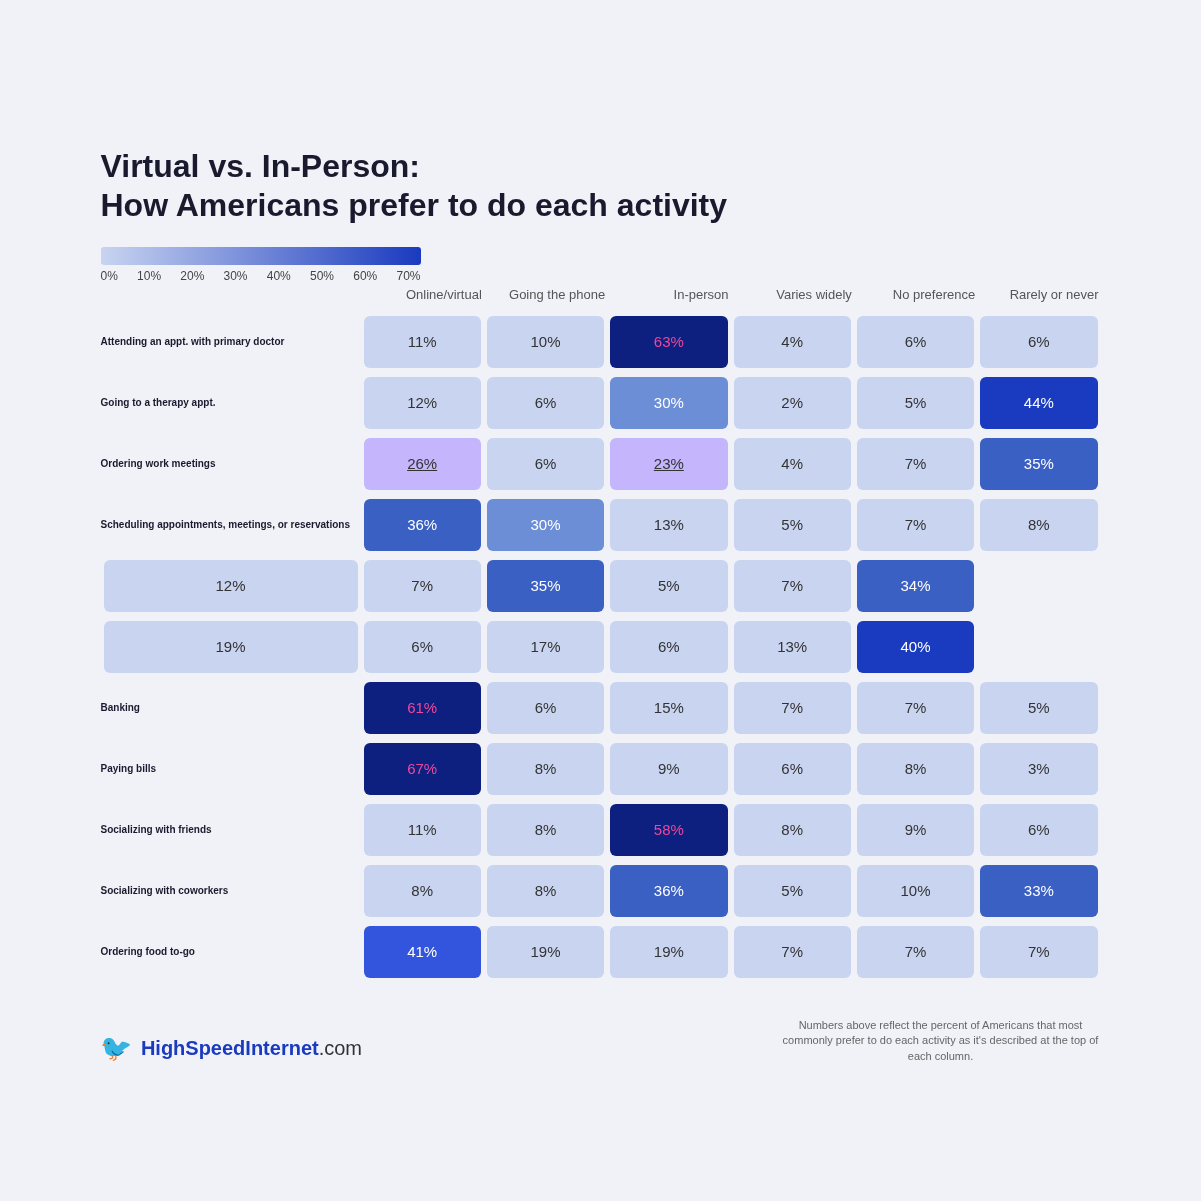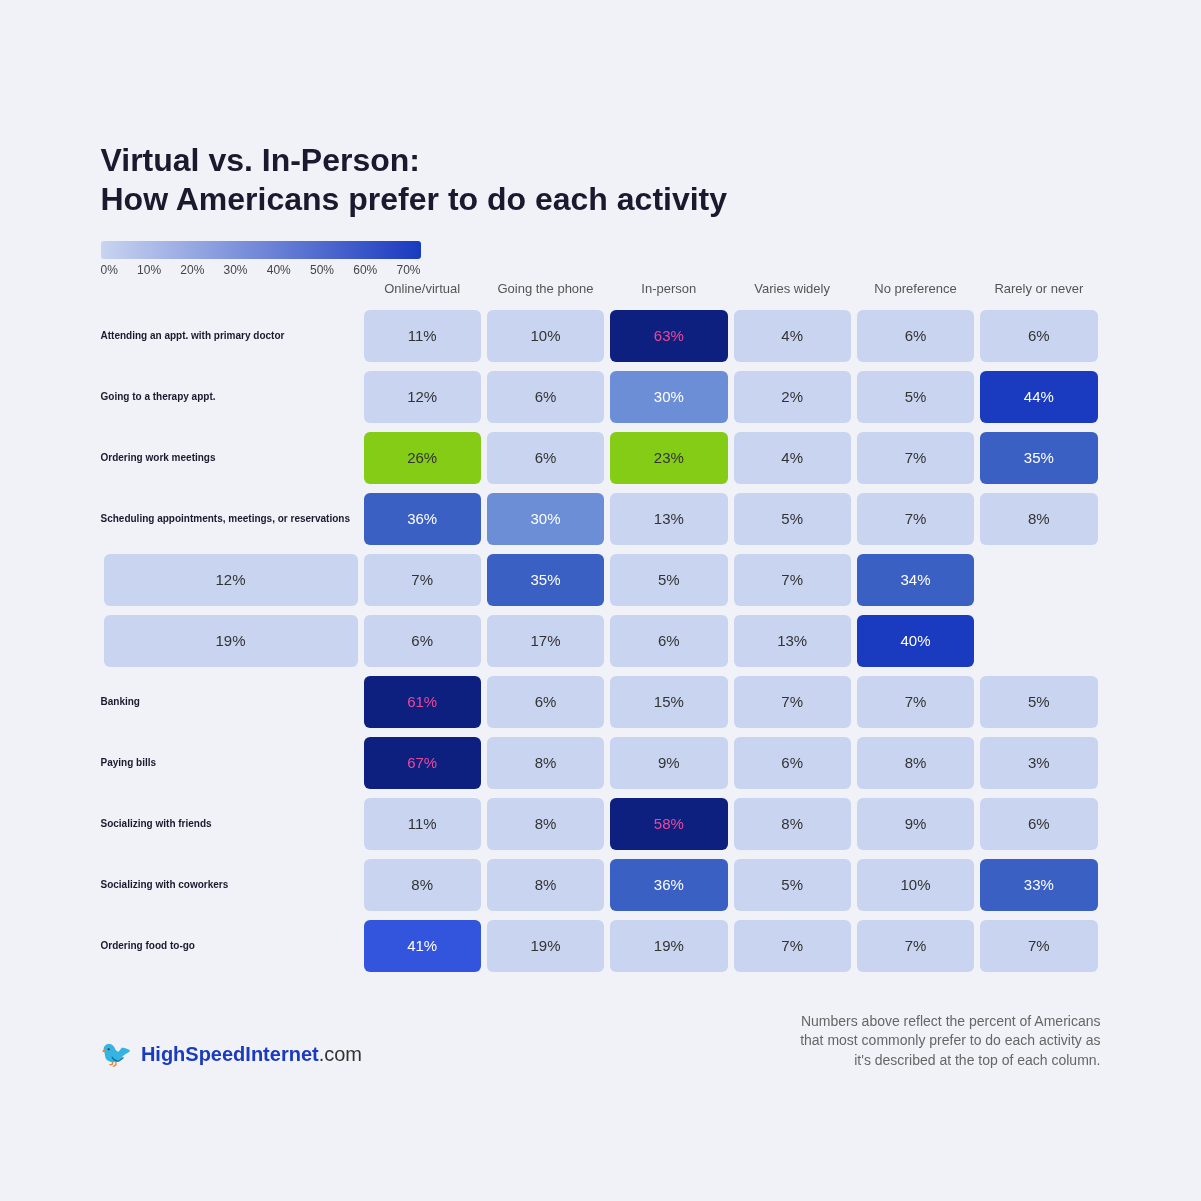--- a/index.html
+++ b/index.html
@@ -47,21 +47,21 @@
     }
     .legend-wrap { display: flex; flex-direction: column; }
 
     .table-container { width: 100%; }
     .header-row {
       display: grid;
       grid-template-columns: 260px repeat(6, 1fr);
       margin-bottom: 6px;
     }
     .header-cell {
-      text-align: center;
+      text-align: right;
       font-size: 13px;
       color: #555;
       font-weight: 400;
       padding: 4px 2px;
       line-height: 1.3;
     }
     .header-cell:first-child { text-align: left; }
 
     .data-row {
       display: grid;
@@ -84,21 +84,21 @@
       border-radius: 6px;
       display: flex;
       align-items: center;
       justify-content: center;
       font-size: 15px;
       font-weight: 500;
       color: white;
     }
     
     .c-light { background: #c8d4f0; color: #333; }
-    .c-mid-light { background: #84cc16; color: #333; }
+    .c-mid-light { background: #c4b5fd; color: #333; text-decoration: underline; }
     .c-mid { background: #6b8ed6; color: white; }
     .c-mid-dark { background: #3a60c4; color: white; }
     .c-dark { background: #1a3abf; color: white; }
     .c-darkest { background: #0d2080; color: #ec4899; }
     .c-blue-bright { background: #3355dd; color: white; }
 
     .footer {
       display: flex;
       justify-content: space-between;
       align-items: flex-end;
@@ -112,24 +112,24 @@
       font-size: 20px;
       font-weight: 700;
       color: #1a3abf;
     }
     .logo-bird {
       font-size: 26px;
     }
     .logo-text-normal { font-weight: 400; color: #333; }
     .logo-text-bold { font-weight: 700; color: #1a3abf; }
     .disclaimer {
-      font-size: 14px;
+      font-size: 11px;
       color: #666;
       max-width: 320px;
-      text-align: right;
+      text-align: center;
       line-height: 1.4;
     }
   </style>
 </head>
 <body>
 
 <div class="card">
   <div class="title-section">
     <div class="title-line1">Virtual vs. In-Person:</div>
     <div class="title-line2">How Americans prefer to do each activity</div>

